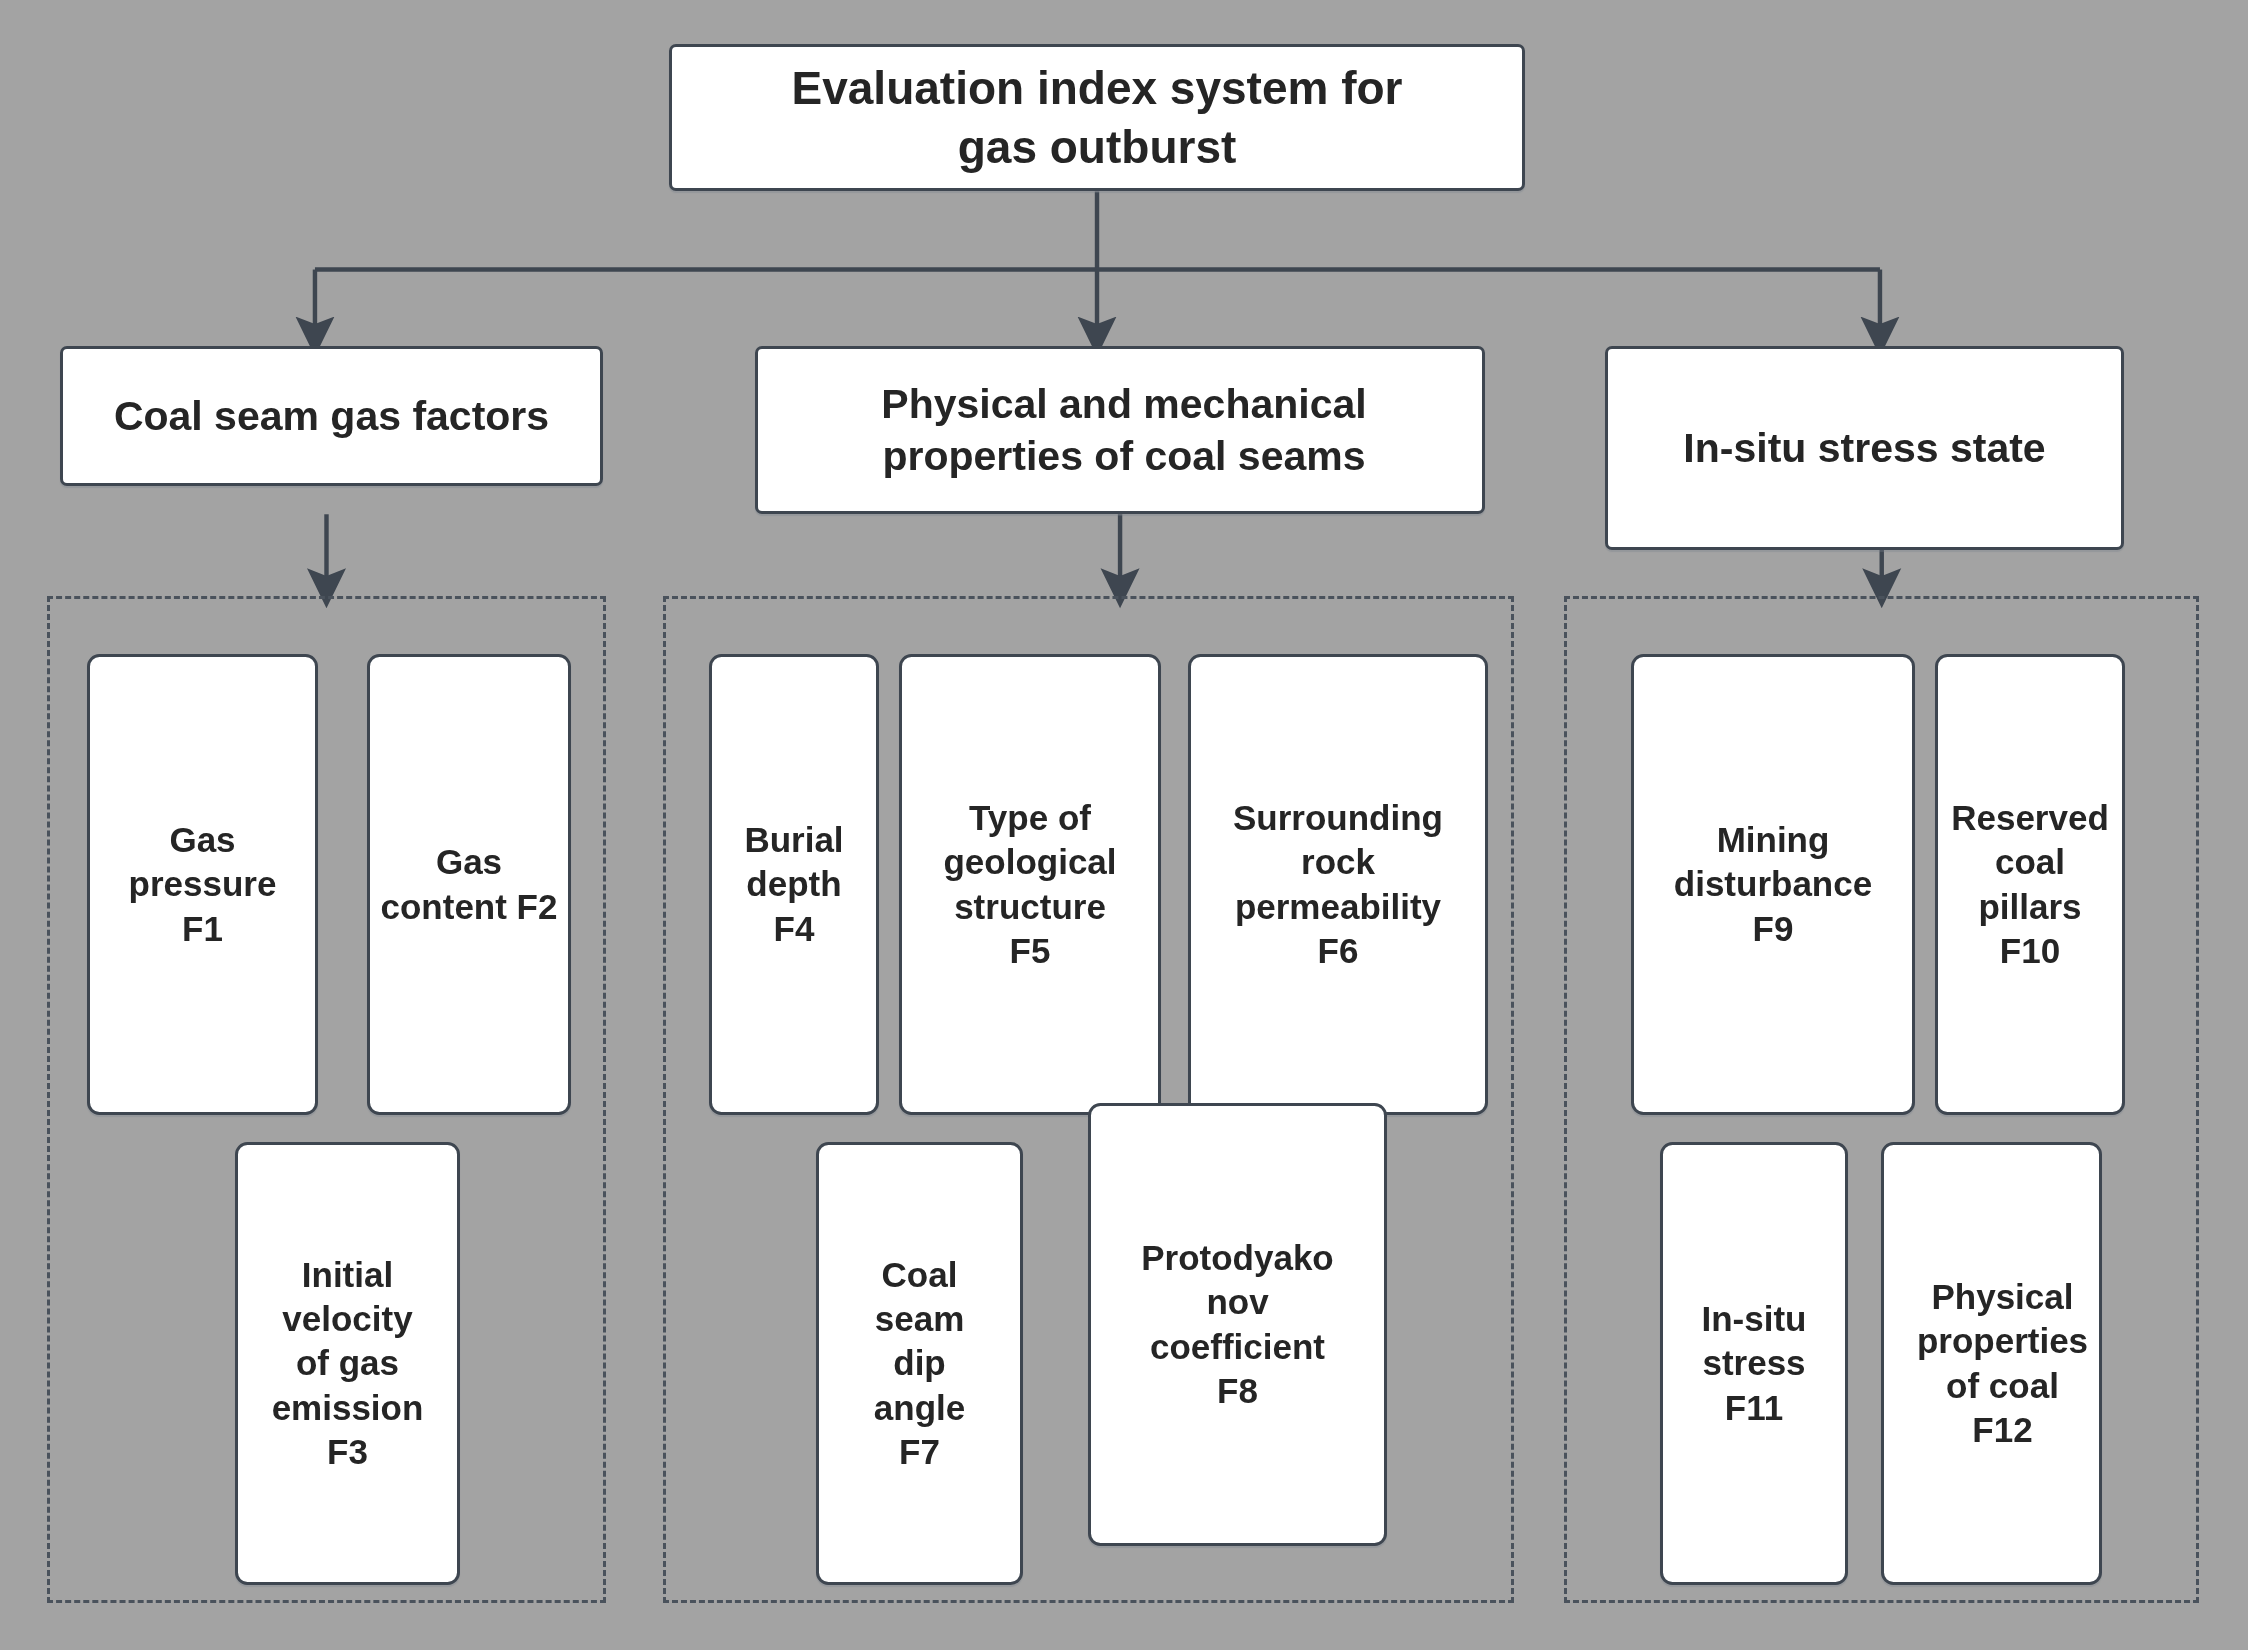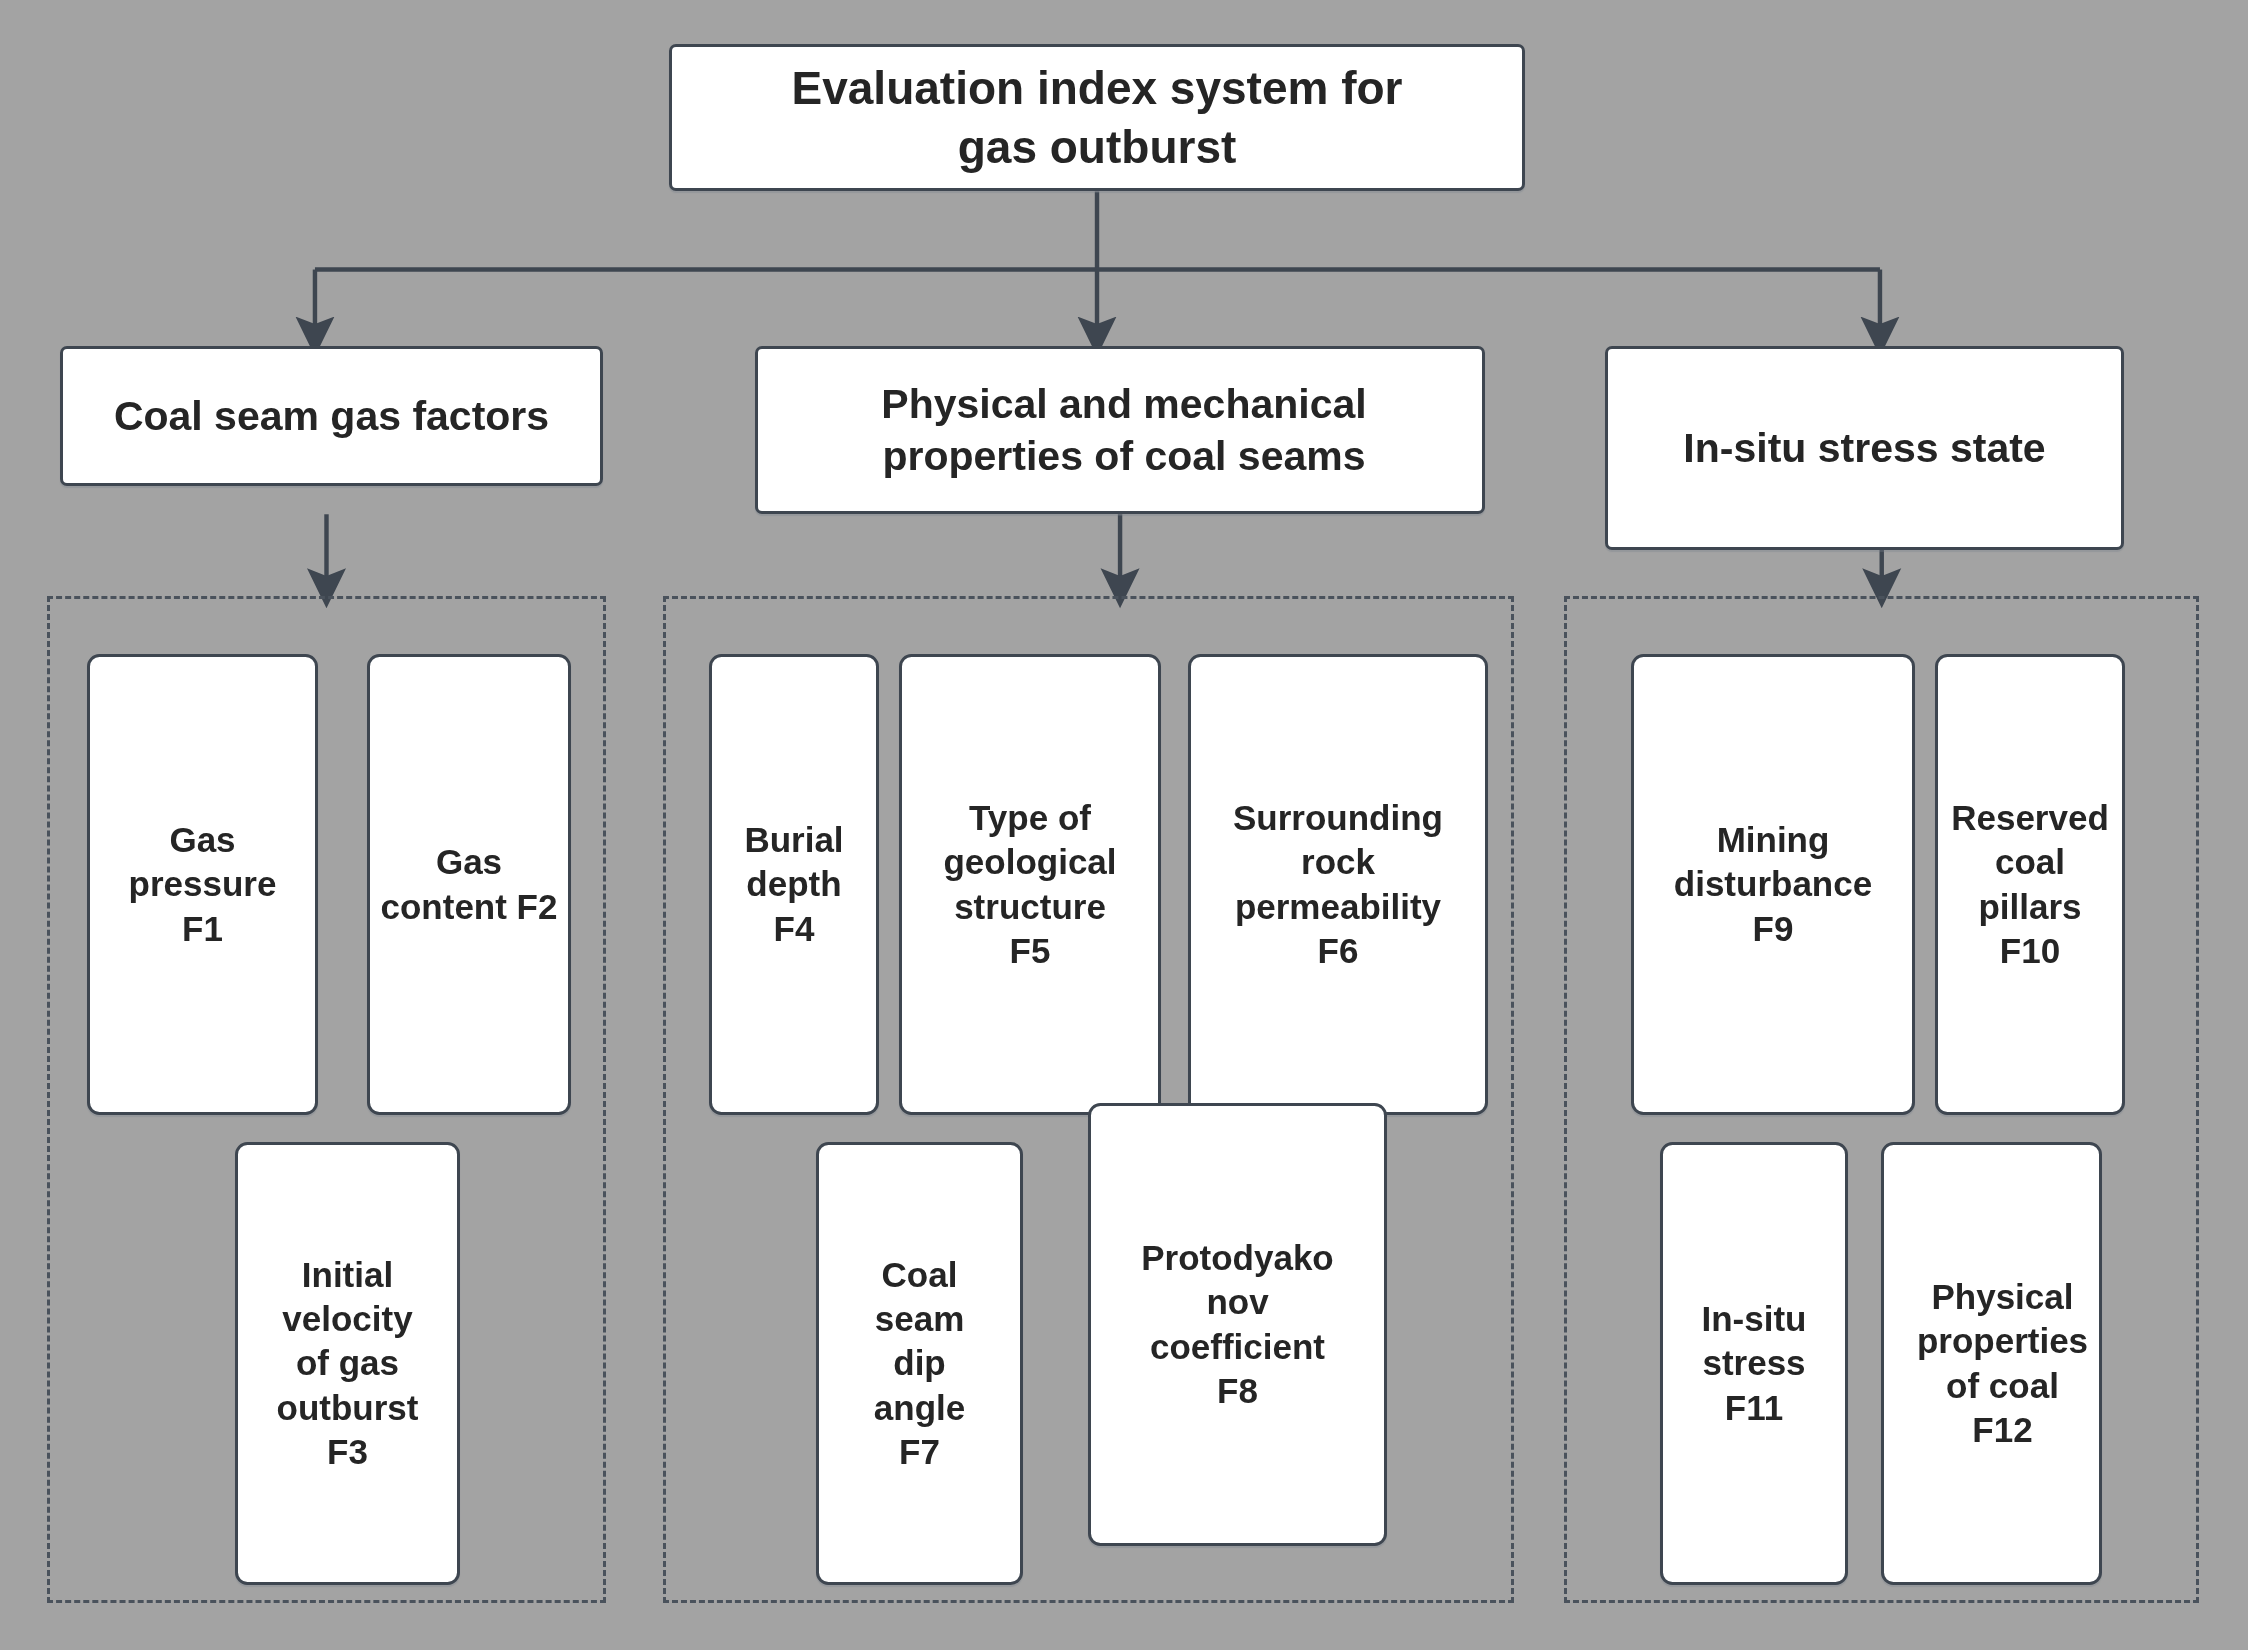--- a/index.html
+++ b/index.html
@@ -125,21 +125,21 @@
 
   <div class="node node-leaf" style="left:367px; top:654px; width:204px; height:461px;">
     <span class="node-text">Gas
 content F2</span>
   </div>
 
   <div class="node node-leaf" style="left:235px; top:1142px; width:225px; height:443px;">
     <span class="node-text">Initial
 velocity
 of gas
-outburst
+emission
 F3</span>
   </div>
 
   <div class="node node-leaf" style="left:709px; top:654px; width:170px; height:461px;">
     <span class="node-text">Burial
 depth
 F4</span>
   </div>
 
   <div class="node node-leaf" style="left:899px; top:654px; width:262px; height:461px;">

